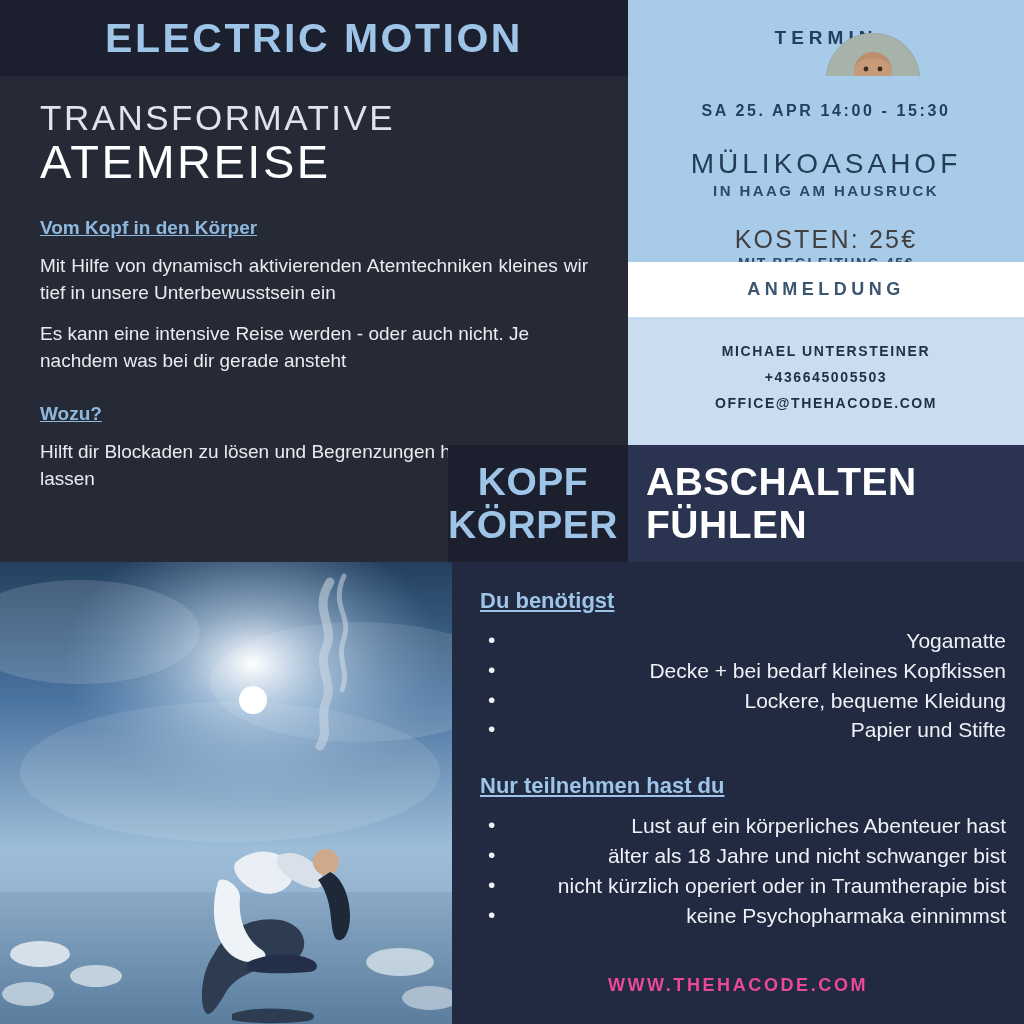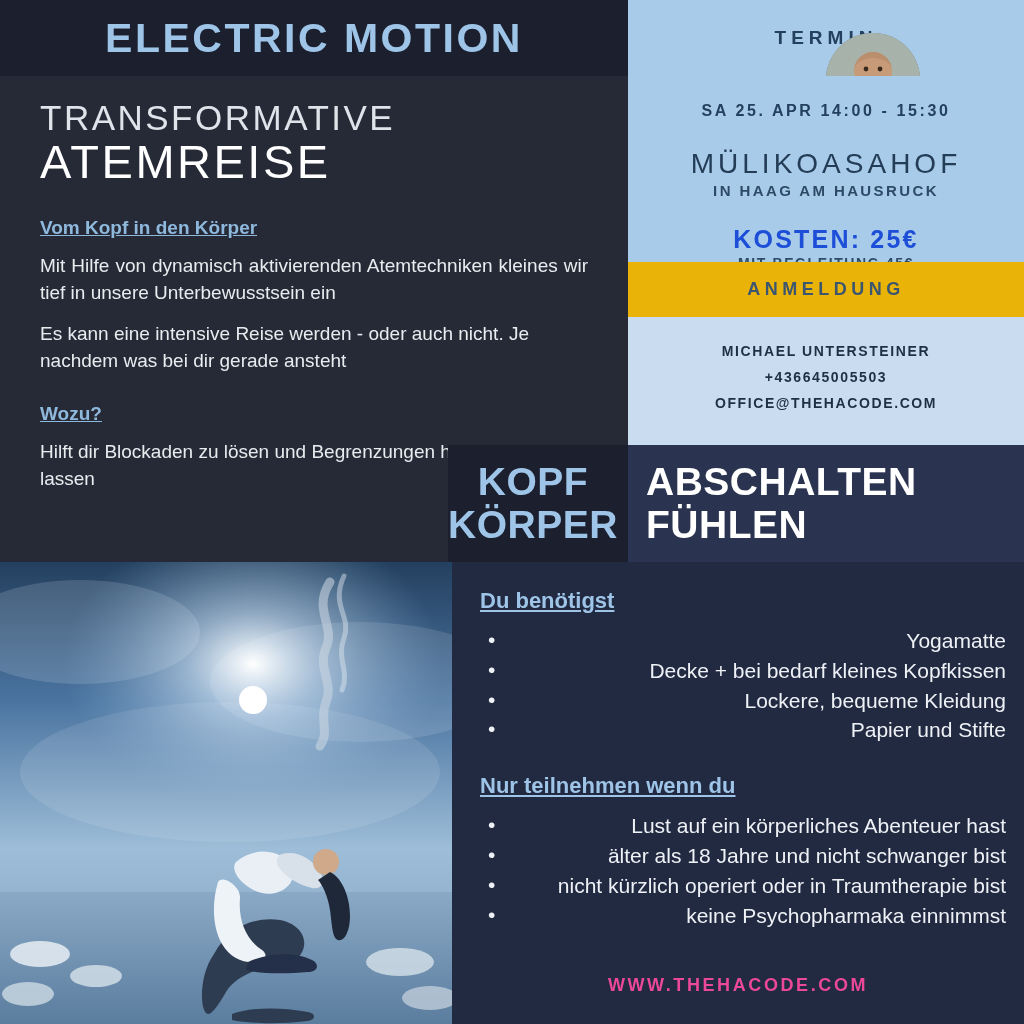--- a/index.html
+++ b/index.html
@@ -84,31 +84,31 @@
   }
   .info-date .venue {
     color: #233d56; font-size: 28px; letter-spacing: 4px; font-weight: 500;
     margin-top: 28px;
   }
   .info-date .venue-sub {
     color: #2d4a66; font-size: 15px; letter-spacing: 2.4px; font-weight: bold;
     margin-top: 2px;
   }
   .info-date .price {
-    color: #1d4ed8; font-size: 25px; letter-spacing: 2.2px; font-weight: 700;
+    color: #404040; font-size: 25px; letter-spacing: 2.2px; font-weight: 400;
     margin-top: 26px;
   }
   .info-date .price-sub {
     color: #2e4b68; font-size: 14px; letter-spacing: 1.6px; font-weight: bold;
     margin-top: 1px;
   }
 
   .anmeldung {
     position: absolute; left: 628px; top: 262px; width: 396px; height: 55px;
-    background: #eab308;
+    background: #ffffff;
     display: flex; align-items: center; justify-content: center;
   }
   .anmeldung span {
     color: #3c5670; font-size: 18px; letter-spacing: 4.5px; font-weight: bold;
   }
 
   .contact {
     position: absolute; left: 628px; top: 317px; width: 396px; height: 128px;
     background: #c9dcf0;
     padding-top: 26px; text-align: center;
@@ -292,21 +292,21 @@
 
   <div class="reqs">
     <h3>Du benötigst</h3>
     <ul>
       <li>Yogamatte</li>
       <li>Decke + bei bedarf kleines Kopfkissen</li>
       <li>Lockere, bequeme Kleidung</li>
       <li>Papier und Stifte</li>
     </ul>
 
-    <h3 class="second">Nur teilnehmen wenn du</h3>
+    <h3 class="second">Nur teilnehmen hast du</h3>
     <ul>
       <li>Lust auf ein körperliches Abenteuer hast</li>
       <li>älter als 18 Jahre und nicht schwanger bist</li>
       <li>nicht kürzlich operiert oder in Traumtherapie bist</li>
       <li>keine Psychopharmaka einnimmst</li>
     </ul>
   </div>
 
   <div class="web">WWW.THEHACODE.COM</div>
 

